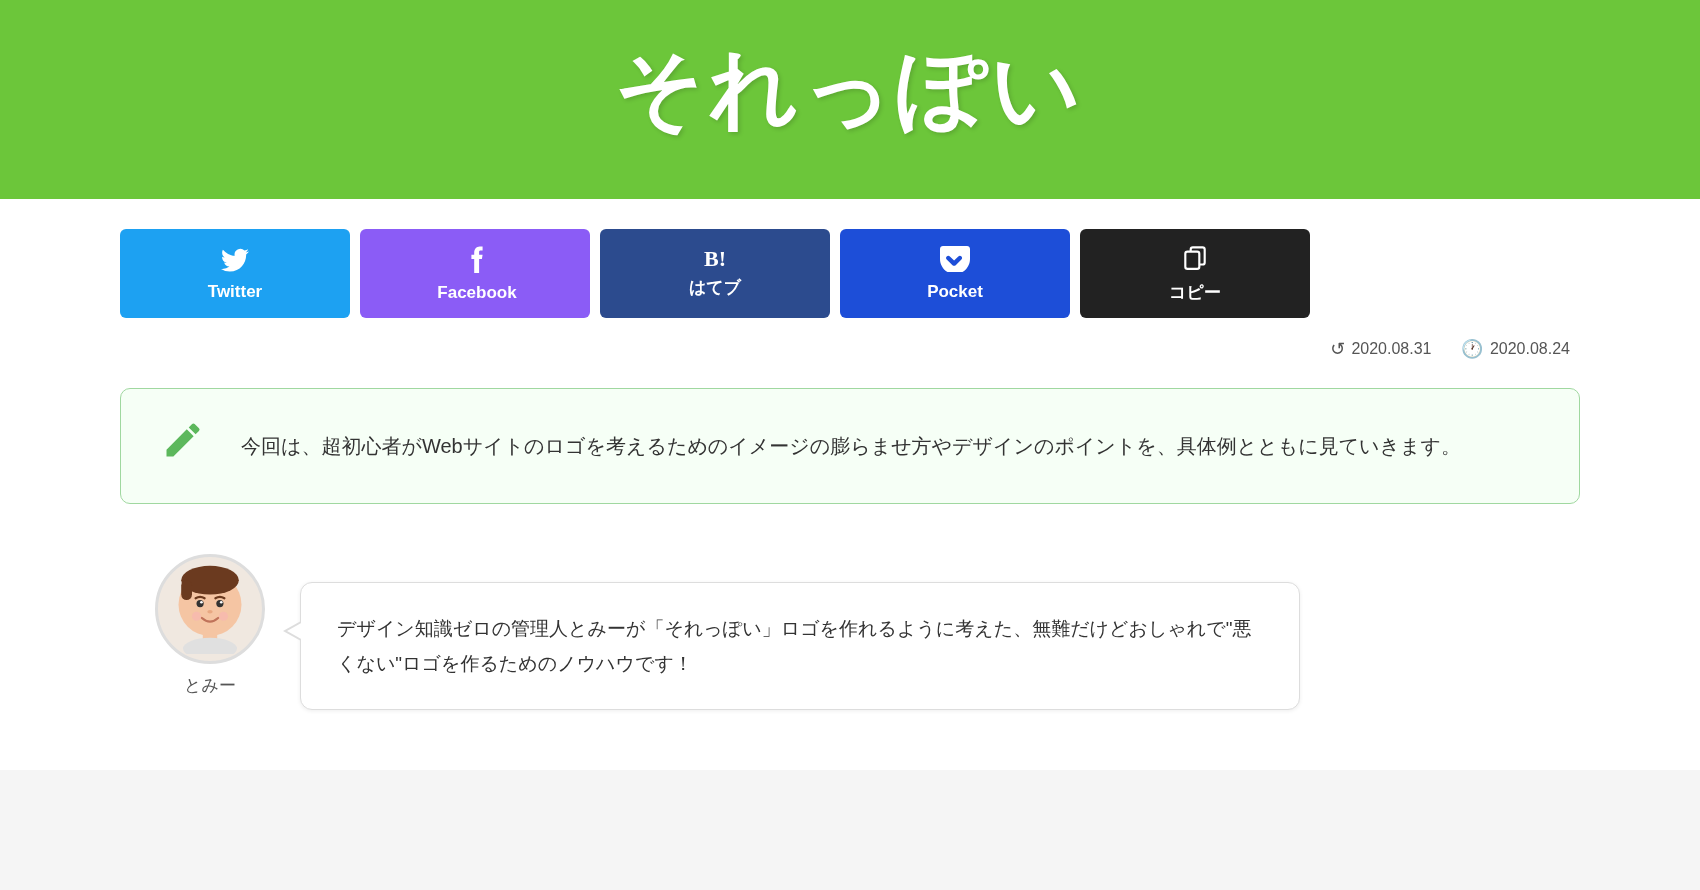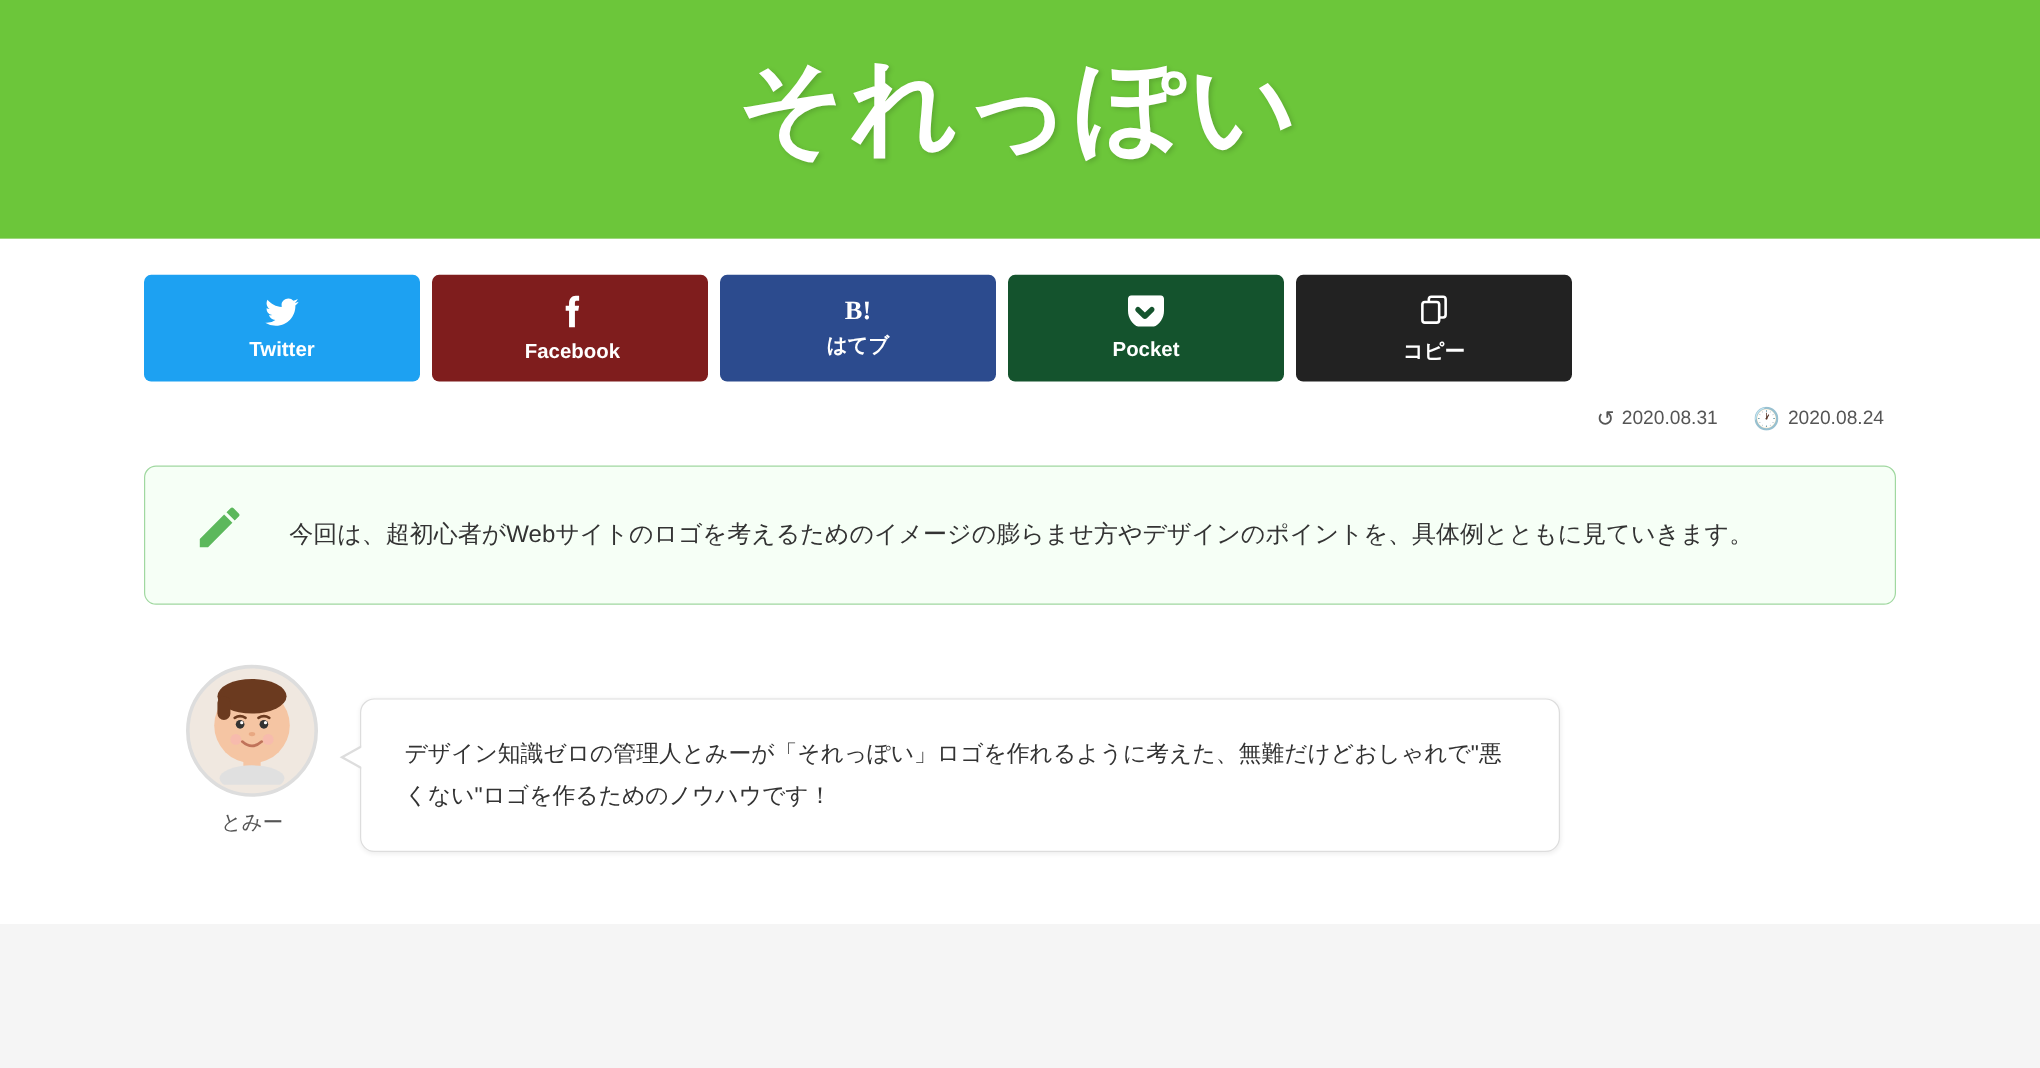--- a/index.html
+++ b/index.html
@@ -58,23 +58,23 @@
       font-size: 26px;
       line-height: 1;
     }
 
     .share-btn .btn-label {
       font-size: 17px;
       text-align: center;
     }
 
     .btn-twitter { background: #1da1f2; }
-    .btn-facebook { background: #7f1d1d; padding-left: 24px; }
+    .btn-facebook { background: #8b5cf6; padding-left: 24px; }
     .btn-hatena { background: #2c4b8e; }
-    .btn-pocket { background: #14532d; }
+    .btn-pocket { background: #1d4ed8; }
     .btn-line { background: #00b900; }
     .btn-copy { background: #222; }
 
     .date-row {
       display: flex;
       justify-content: flex-end;
       gap: 30px;
       font-size: 16px;
       color: #555;
       margin-bottom: 28px;

